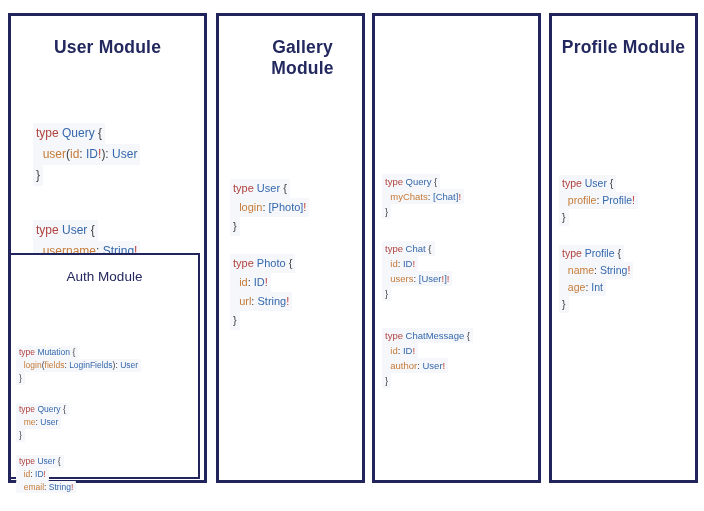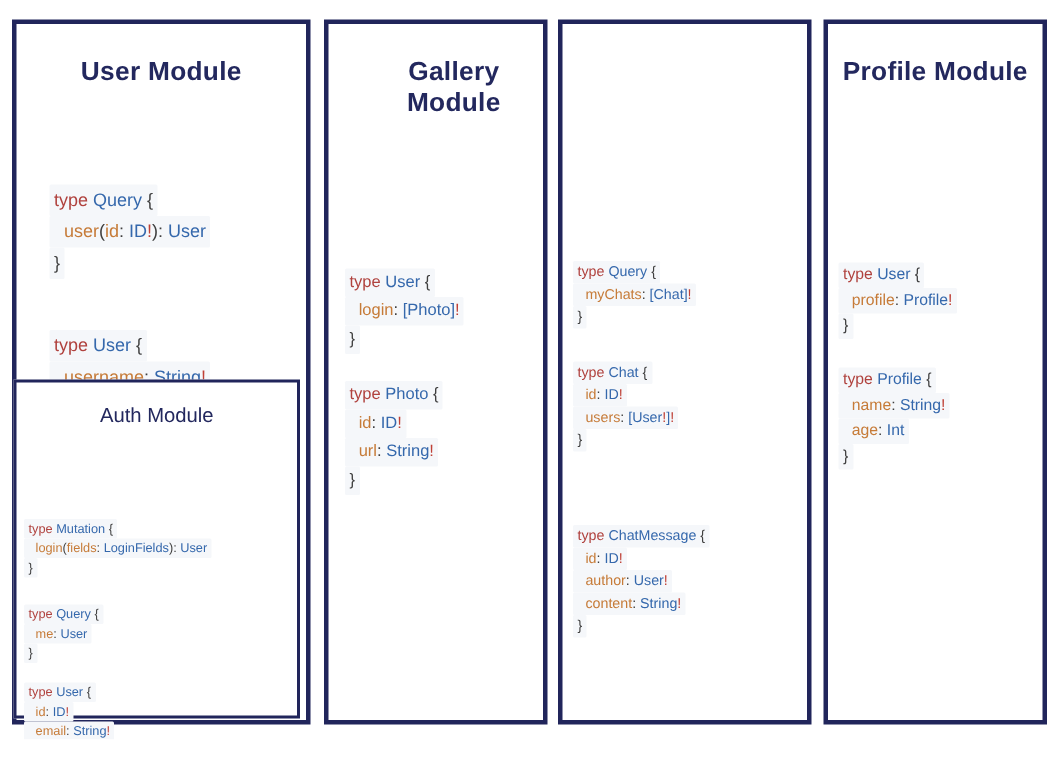--- a/index.html
+++ b/index.html
@@ -79,21 +79,21 @@
   
   #u-b1  { top: 59px;  left: 22px; }
   #u-b2  { top: 156px; left: 22px; }
   #a-b1  { top: 43px;  left: 5px; }
   #a-b2  { top: 100px; left: 5px; }
   #a-b3  { top: 152px; left: 5px; }
   #g-b1  { top: 115px; left: 11px; }
   #g-b2  { top: 190px; left: 11px; }
   #c-b1  { top: 110px; left: 7px; }
   #c-b2  { top: 177px; left: 7px; }
-  #c-b3  { top: 286px; left: 7px; }
+  #c-b3  { top: 264px; left: 7px; }
   #pr-b1 { top: 111px; left: 7px; }
   #pr-b2 { top: 181px; left: 7px; text-align: right; }
 </style>
 </head>
 <body>
 
 <div class="canvas">
 
   <div class="panel" id="panel-user">
     <div class="panel-title">User Module</div>
@@ -153,21 +153,20 @@
     <div class="code-block code-sm" id="c-b2">
         <div class="code-line"><span class="tok-k">type</span><span class="tok-p"> </span><span class="tok-t">Chat</span><span class="tok-p"> {</span></div>
         <div class="code-line"><span class="tok-p">  </span><span class="tok-f">id</span><span class="tok-p">: </span><span class="tok-t">ID</span><span class="tok-b">!</span></div>
         <div class="code-line"><span class="tok-p">  </span><span class="tok-f">users</span><span class="tok-p">: </span><span class="tok-t">[User</span><span class="tok-b">!</span><span class="tok-t">]</span><span class="tok-b">!</span></div>
         <div class="code-line"><span class="tok-p">}</span></div>
       </div>
     <div class="code-block code-sm" id="c-b3">
         <div class="code-line"><span class="tok-k">type</span><span class="tok-p"> </span><span class="tok-t">ChatMessage</span><span class="tok-p"> {</span></div>
         <div class="code-line"><span class="tok-p">  </span><span class="tok-f">id</span><span class="tok-p">: </span><span class="tok-t">ID</span><span class="tok-b">!</span></div>
         <div class="code-line"><span class="tok-p">  </span><span class="tok-f">author</span><span class="tok-p">: </span><span class="tok-t">User</span><span class="tok-b">!</span></div>
-        <div class="code-line"><span class="tok-p">  </span><span class="tok-f">content</span><span class="tok-p">: </span><span class="tok-t">String</span><span class="tok-b">!</span></div>
         <div class="code-line"><span class="tok-p">}</span></div>
       </div>
   </div>
 
   <div class="panel" id="panel-profile">
     <div class="panel-title">Profile Module</div>
     <div class="code-block code-pr" id="pr-b1">
         <div class="code-line"><span class="tok-k">type</span><span class="tok-p"> </span><span class="tok-t">User</span><span class="tok-p"> {</span></div>
         <div class="code-line"><span class="tok-p">  </span><span class="tok-f">profile</span><span class="tok-p">: </span><span class="tok-t">Profile</span><span class="tok-b">!</span></div>
         <div class="code-line"><span class="tok-p">}</span></div>

